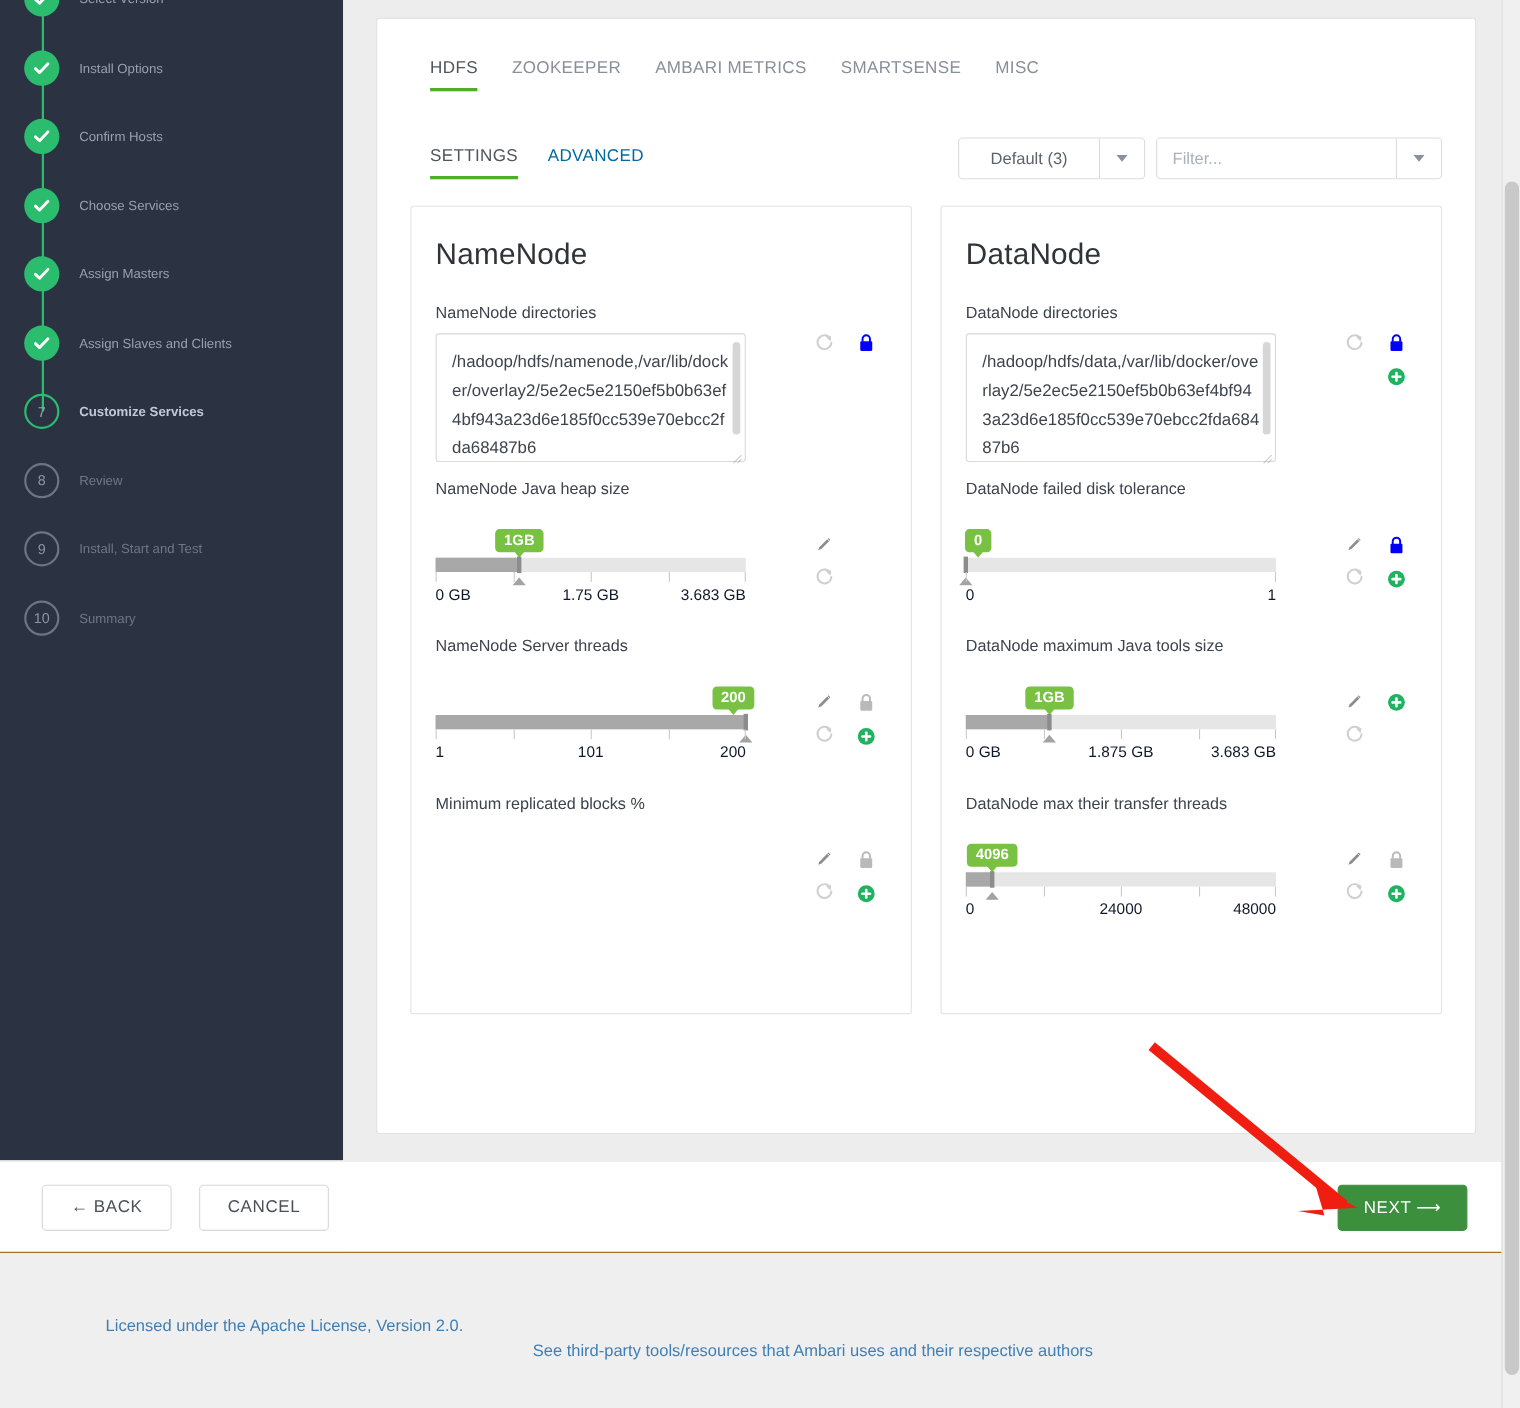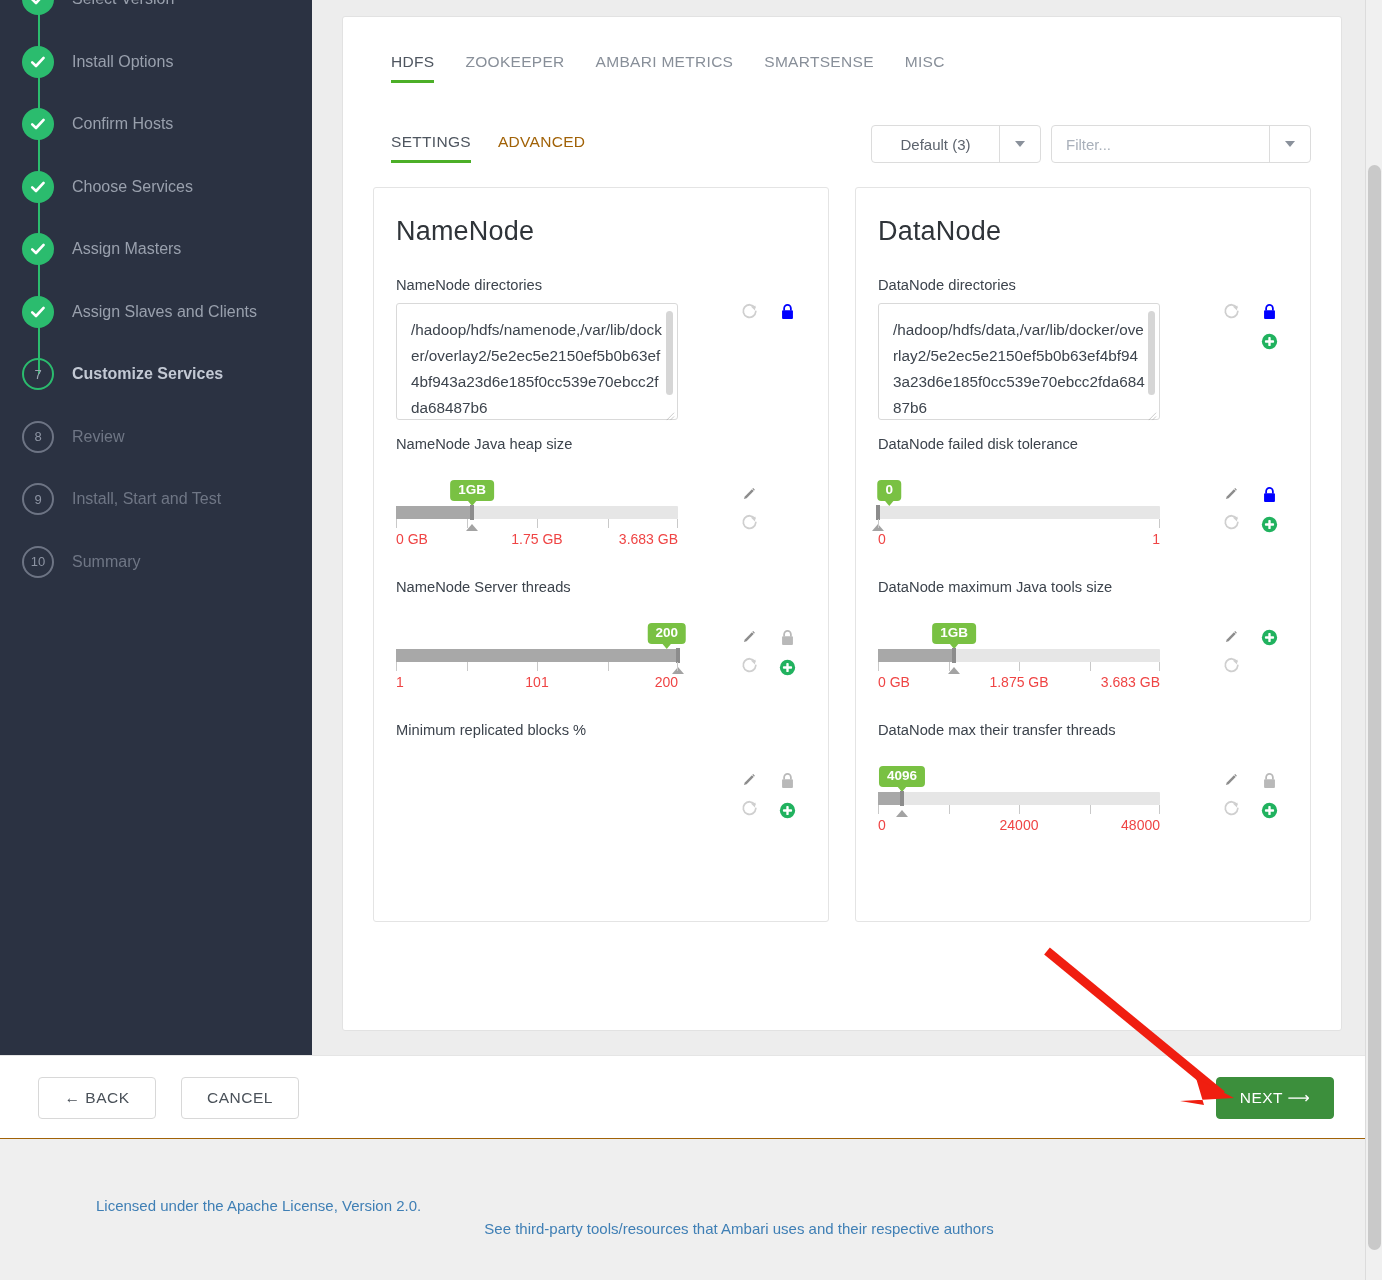--- a/index.html
+++ b/index.html
@@ -29,21 +29,21 @@
     font-size: 13px; flex: 0 0 32px;
   }
   .step.done .bullet { background: #2bbc6e; color: #fff; }
   .step.current .bullet { background: transparent; border: 2px solid #2bbc6e; color: #9aa3b0; }
   .step.todo .bullet { background: transparent; border: 2px solid #6d7484; color: #8d94a3; }
   .step .connector {
     position: absolute; left: 37.5px; top: -31px; width: 2px; height: 62px;
     background: #2bbc6e; z-index: 1;
   }
   .step .label {
-    margin-left: 18px; font-size: 16px; color: #9098a6; white-space: nowrap;
+    margin-left: 18px; font-size: 12px; color: #9098a6; white-space: nowrap;
   }
   .step.done .label { color: #99a0ad; }
   .step.current .label { color: #c3c9d4; font-weight: bold; }
   .step.todo .label { color: #6f7685; }
   .check { width: 16px; height: 16px; display: block; }
 
   
   .main {
     position: absolute; left: 312px; top: 0; right: 0; bottom: 0;
     background: #ededed;
@@ -82,21 +82,21 @@
   .combo .cval.placeholder { color: #a9b0ba; justify-content: flex-start; min-width: 218px; }
   .combo .carrow {
     width: 40px; display: flex; align-items: center; justify-content: center;
   }
   .caret { width: 0; height: 0; border-left: 5px solid transparent;
            border-right: 5px solid transparent; border-top: 6px solid #8a919b; }
 
   
   .sub-tabs { display: flex; padding: 50px 0 0 48px; }
   .sub-tab {
-    font-size: 15.5px; color: #a16207; letter-spacing: .3px;
+    font-size: 15.5px; color: #0369a1; letter-spacing: .3px;
     padding-bottom: 9px; margin-right: 27px; cursor: pointer;
     border-bottom: 3px solid transparent;
   }
   .sub-tab.active { color: #4e555f; border-bottom-color: #4caf28; }
 
   
   .panels { display: flex; gap: 26px; padding: 24px 30px 0 30px; }
   .panel {
     flex: 1 1 0; min-width: 0;
     border: 1px solid #e4e4e4; border-radius: 3px; background: #fff;
@@ -157,21 +157,21 @@
   }
   .track .handle-arrow {
     position: absolute; top: 18px; width: 0; height: 0;
     border-left: 6px solid transparent; border-right: 6px solid transparent;
     border-bottom: 7px solid #a3a3a3; transform: translateX(-6px);
   }
   .ticks { position: relative; height: 9px; }
   .tick { position: absolute; top: 0; width: 1px; height: 9px; background: #c9c9c9; }
   .tick-labels { position: relative; height: 20px; margin-top: 3px; }
   .tick-label {
-    position: absolute; font-size: 14px; color: #ef4444; white-space: nowrap;
+    position: absolute; font-size: 14px; color: #0f172a; white-space: nowrap;
   }
 
   
   .ico { display: block; }
   .ico-refresh { width: 17px; height: 17px; }
   .ico-pencil { width: 16px; height: 16px; }
   .ico-lock { width: 15px; height: 18px; }
   .ico-plus { width: 17px; height: 17px; }
 
   

